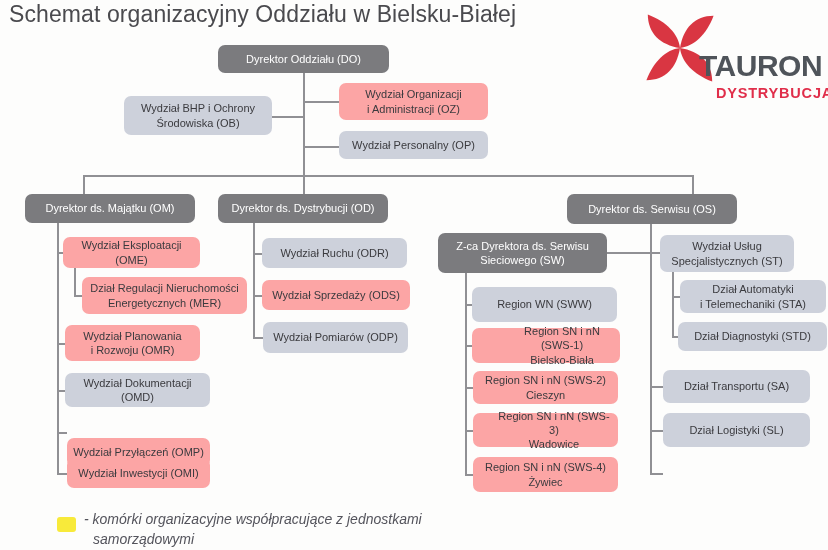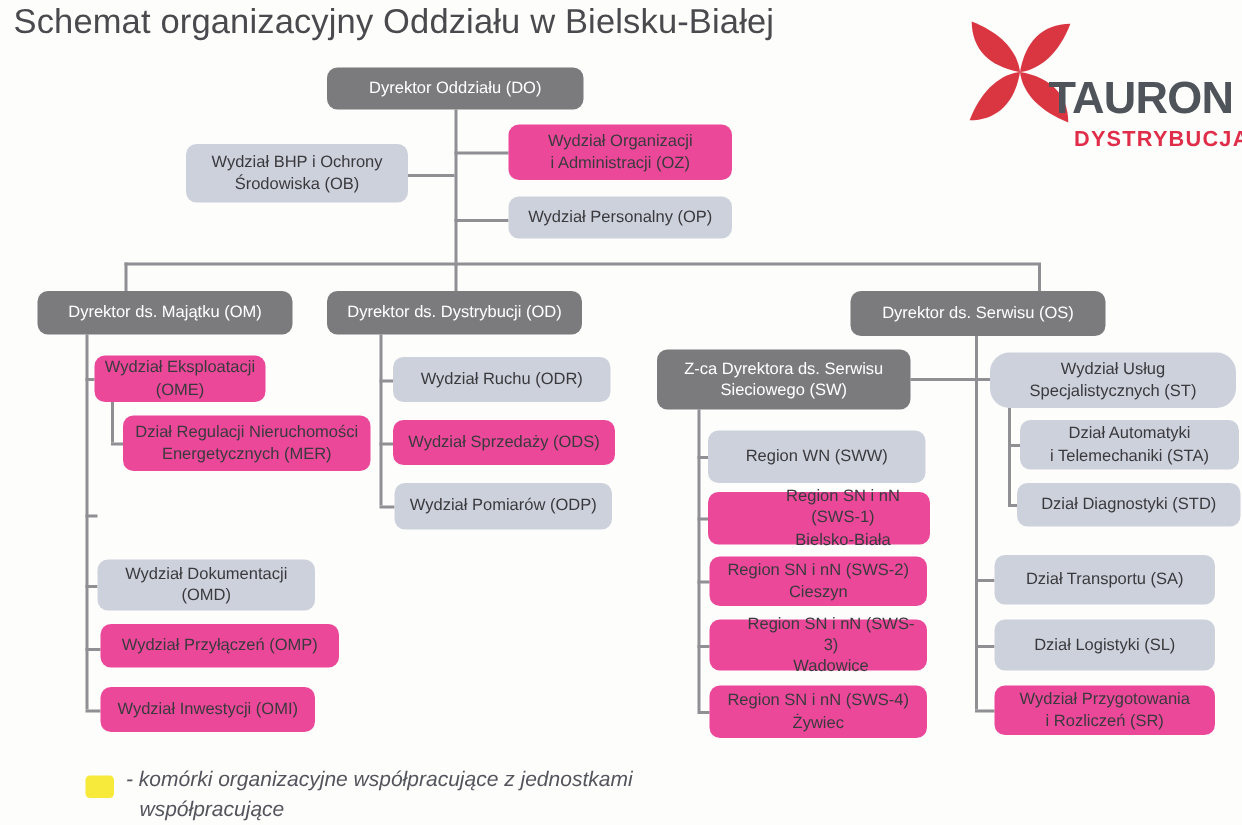--- a/index.html
+++ b/index.html
@@ -14,21 +14,21 @@
               color:#4f545a;letter-spacing:-0.5px;}
   .logo-product{position:absolute;left:71px;top:81px;font-size:14.5px;font-weight:bold;
                 color:#e02e4a;letter-spacing:0.8px;}
   
   .chart{position:absolute;left:0;top:0;width:828px;height:550px;}
   .node{position:absolute;box-sizing:border-box;display:flex;align-items:center;justify-content:center;
         text-align:center;border-radius:7px;font-size:11px;line-height:1.3;white-space:pre-line;
         padding:2px 4px;z-index:2;}
   .node-dark{background:#7b7b7e;color:#ffffff;}
   .node-gray{background:#cdd1db;color:#3a3a3e;}
-  .node-yellow{background:#ec4899;color:#3a3a3e;}
+  .node-yellow{background:#fca5a5;color:#3a3a3e;}
   .connector{position:absolute;background:#909094;z-index:1;}
   
   .legend{position:absolute;left:0;top:505px;width:828px;height:45px;}
   .legend-swatch{position:absolute;left:57px;top:12px;width:19px;height:15px;
                  background:#f8ea3a;border-radius:3px;}
   .legend-text{position:absolute;left:84px;top:5px;font-style:italic;font-size:14px;
                color:#54545c;line-height:1.4;}
   .legend-line2{margin-left:9px;}
 </style>
 </head>
@@ -88,53 +88,53 @@
       <div class="connector" style="left: 465px; top: 474px; width: 8px; height: 1.5px;"></div>
       <div class="node node-dark" style="left: 218px; top: 45px; width: 171px; height: 28px;">Dyrektor Oddziału (DO)</div>
       <div class="node node-gray" style="left: 124px; top: 96px; width: 148px; height: 39px;">Wydział BHP i Ochrony
 Środowiska (OB)</div>
       <div class="node node-yellow" style="left: 339px; top: 83px; width: 149px; height: 37px;">Wydział Organizacji
 i Administracji (OZ)</div>
       <div class="node node-gray" style="left: 339px; top: 131px; width: 149px; height: 28px;">Wydział Personalny (OP)</div>
       <div class="node node-dark" style="left: 25px; top: 194px; width: 170px; height: 29px;">Dyrektor ds. Majątku (OM)</div>
       <div class="node node-dark" style="left: 218px; top: 194px; width: 170px; height: 29px;">Dyrektor ds. Dystrybucji (OD)</div>
       <div class="node node-dark" style="left: 567px; top: 194px; width: 170px; height: 30px;">Dyrektor ds. Serwisu (OS)</div>
-      <div class="node node-yellow" style="left: 63px; top: 237px; width: 114px; height: 31px;">Wydział Eksploatacji (OME)</div>
+      <div class="node node-yellow" style="left: 63px; top: 237px; width: 137px; height: 31px;">Wydział Eksploatacji (OME)</div>
       <div class="node node-yellow" style="left: 82px; top: 277px; width: 165px; height: 37px;">Dział Regulacji Nieruchomości
 Energetycznych (MER)</div>
+      <div class="node node-yellow" style="left: 65px; top: 325px; width: 135px; height: 36px;">Wydział Planowania
+i Rozwoju (OMR)</div>
       <div class="node node-gray" style="left: 65px; top: 373px; width: 145px; height: 34px;">Wydział Dokumentacji
 (OMD)</div>
-      <div class="node node-yellow" style="left: 67px; top: 416px; width: 159px; height: 29px;">Wydział Przyłączeń (OMP)</div>
+      <div class="node node-yellow" style="left: 67px; top: 438px; width: 143px; height: 29px;">Wydział Przyłączeń (OMP)</div>
       <div class="node node-yellow" style="left: 67px; top: 458px; width: 143px; height: 30px;">Wydział Inwestycji (OMI)</div>
       <div class="node node-gray" style="left: 262px; top: 238px; width: 145px; height: 30px;">Wydział Ruchu (ODR)</div>
       <div class="node node-yellow" style="left: 262px; top: 280px; width: 148px; height: 30px;">Wydział Sprzedaży (ODS)</div>
       <div class="node node-gray" style="left: 263px; top: 322px; width: 145px; height: 31px;">Wydział Pomiarów (ODP)</div>
       <div class="node node-dark" style="left: 438px; top: 233px; width: 169px; height: 40px;">Z-ca Dyrektora ds. Serwisu
 Sieciowego (SW)</div>
       <div class="node node-gray" style="left: 472px; top: 287px; width: 145px; height: 35px;">Region WN (SWW)</div>
       <div class="node node-yellow" style="left: 472px; top: 328px; width: 148px; height: 35px; padding-left: 36px;">Region SN i nN (SWS-1)
 Bielsko-Biała</div>
       <div class="node node-yellow" style="left: 473px; top: 371px; width: 145px; height: 33px;">Region SN i nN (SWS-2)
 Cieszyn</div>
       <div class="node node-yellow" style="left: 473px; top: 413px; width: 145px; height: 34px; padding-left: 21px;">Region SN i nN (SWS-3)
 Wadowice</div>
       <div class="node node-yellow" style="left: 473px; top: 457px; width: 145px; height: 35px;">Region SN i nN (SWS-4)
 Żywiec</div>
-      <div class="node node-gray" style="left: 660px; top: 235px; width: 164px; height: 37px; border-radius: 13px;">Wydział Usług
+      <div class="node node-gray" style="left: 660px; top: 235px; width: 134px; height: 37px;">Wydział Usług
 Specjalistycznych (ST)</div>
       <div class="node node-gray" style="left: 680px; top: 280px; width: 146px; height: 33px;">Dział Automatyki
 i Telemechaniki (STA)</div>
       <div class="node node-gray" style="left: 678px; top: 322px; width: 149px; height: 29px;">Dział Diagnostyki (STD)</div>
       <div class="node node-gray" style="left: 663px; top: 370px; width: 147px; height: 33px;">Dział Transportu (SA)</div>
       <div class="node node-gray" style="left: 663px; top: 413px; width: 147px; height: 34px;">Dział Logistyki (SL)</div>
-      <div class="node node-yellow" style="left: 663px; top: 457px; width: 147px; height: 33px;">Wydział Przygotowania
-i Rozliczeń (SR)</div>
     </div>
 
   <div class="legend">
     <span class="legend-swatch"></span>
     <div class="legend-text">
       <div>- komórki organizacyjne współpracujące z jednostkami</div>
-      <div class="legend-line2">współpracujące</div>
+      <div class="legend-line2">samorządowymi</div>
     </div>
   </div>
 
 </div>
 
 </body></html>

